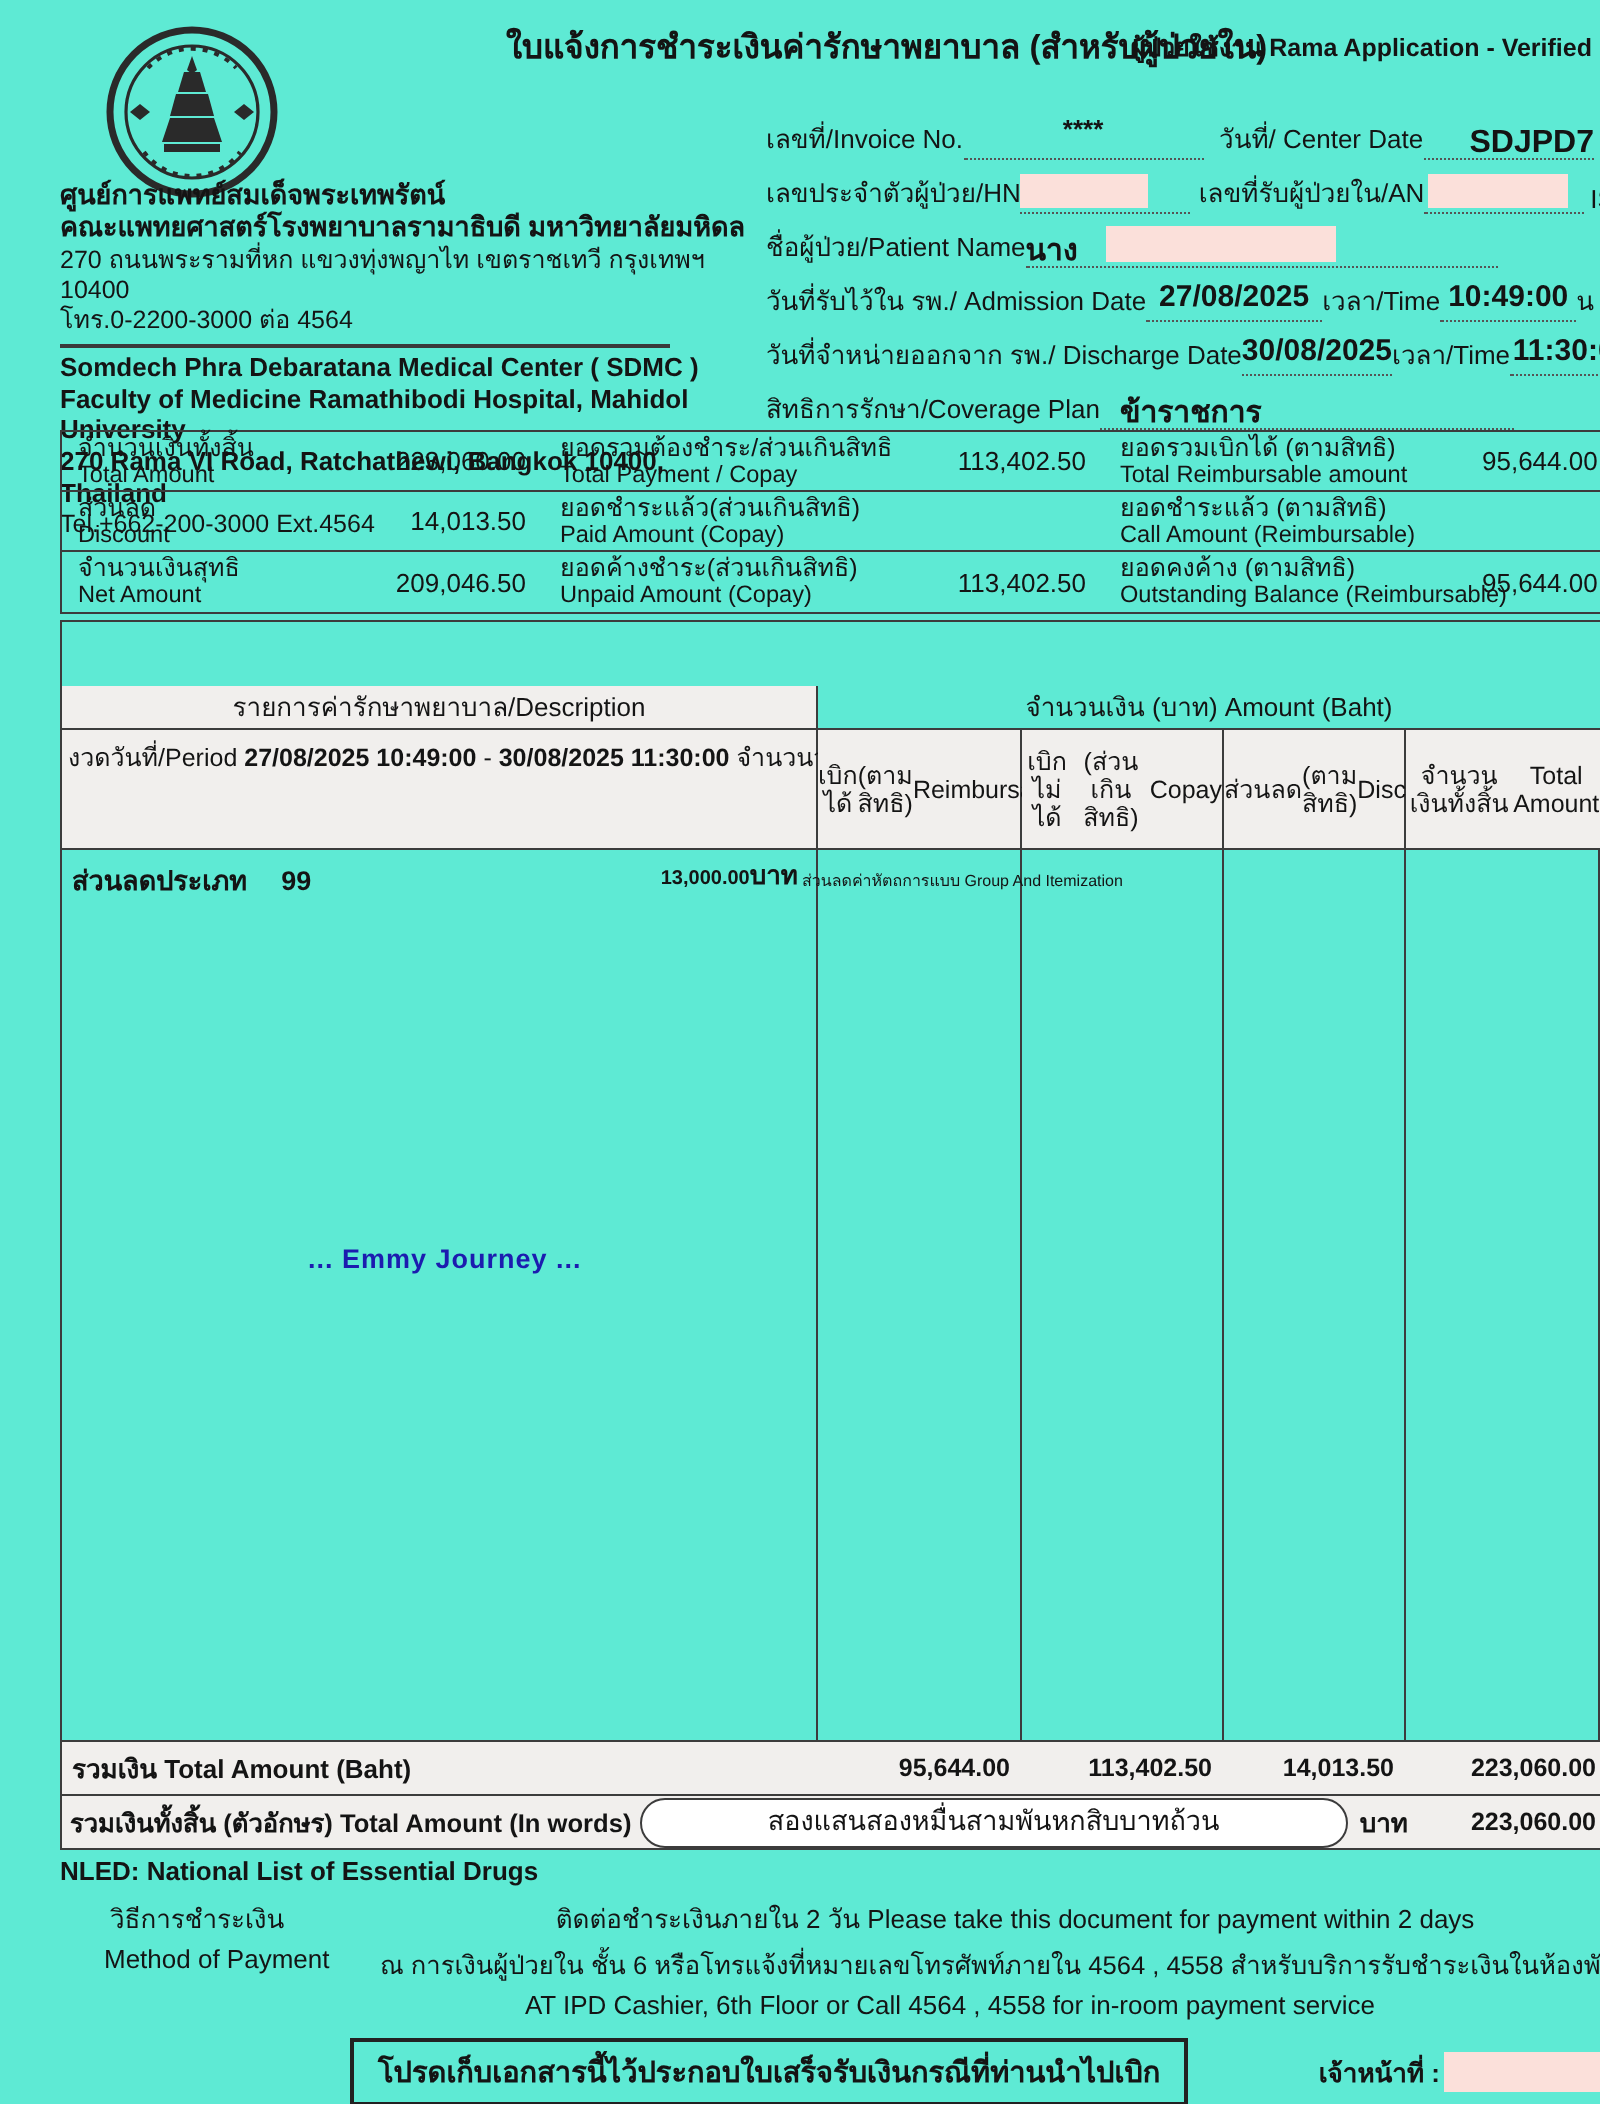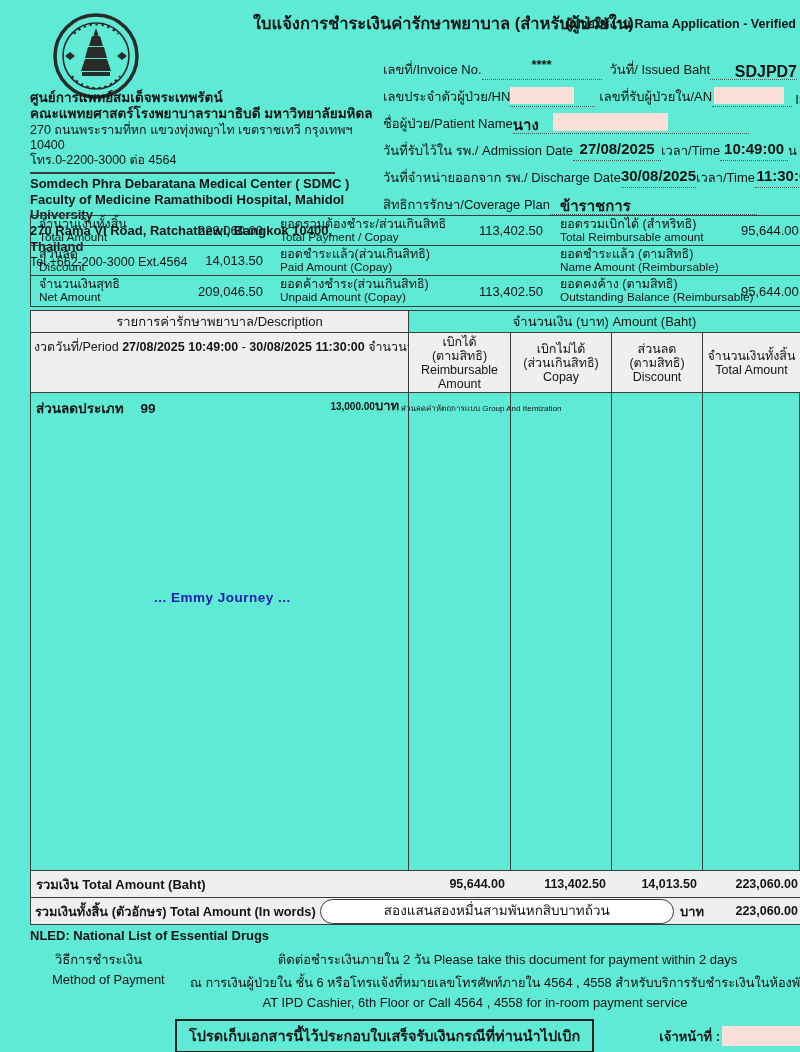--- a/index.html
+++ b/index.html
@@ -35,29 +35,29 @@
   .srow:last-child { border-bottom:none; }
   .s-lbl { padding-left:8px; line-height:1.05; white-space:nowrap; overflow:visible; }
   .s-lbl .t { font-size:12.5px; }
   .s-lbl .e { font-size:11.8px; }
   .s-lbl2 { padding-left:14px; }
   .s-val { text-align:right; font-size:13px; white-space:nowrap; padding-right:3px; }
 
   
   .detail { position:absolute; left:30px; top:310px; width:770px; height:615px; border:1.6px solid #3c3c3c; border-right:none; display:flex; flex-direction:column; }
   .gray { background:#f1efed; }
-  .d-head1 { display:grid; grid-template-columns:378px 1fr; height:22px; }
+  .d-head1 { display:grid; grid-template-columns:378px 1fr; height:22px;margin-top:32px; }
   .d-head1 > div { border-bottom:1.4px solid #3c3c3c; display:flex; align-items:center; justify-content:center; font-size:13px; }
   .d-head1 .c1 { border-right:1.6px solid #3c3c3c; }
   .d-head2 { display:grid; grid-template-columns:378px 102px 101px 91px 1fr; height:60px; }
   .d-head2 > div { border-right:1.6px solid #3c3c3c; border-bottom:1.6px solid #3c3c3c; }
   .d-head2 > div:last-child { border-right:none; }
   .period-cell { font-size:12.5px; padding:4px 2px 0 3px; white-space:nowrap; }
   .period-cell b { font-weight:bold; }
-  .colhead { display:flex; flex-direction:column; align-items:center; justify-content:center; text-align:center; line-height:1.12; }
+  .colhead { display:flex; flex-direction:row; align-items:center; justify-content:space-between; text-align:center; line-height:1.12; }
   .colhead .t { font-size:12.5px; }
   .colhead .e { font-size:12.5px; }
   .d-body { flex:1 1 auto; position:relative; display:grid; grid-template-columns:378px 102px 101px 91px 1fr; }
   .d-body > div { border-right:1.6px solid #3c3c3c; }
   .d-body > div:last-child { border-right:none; }
   .item-row { position:absolute; top:2px; left:0; width:100%; height:22px; }
   .item-name { position:absolute; left:5px; top:2px; font-weight:bold; font-size:13.5px; white-space:nowrap; }
   .item-name .code { margin-left:17px; }
   .item-amt { position:absolute; left:0; width:368px; top:0; text-align:right; white-space:nowrap; }
   .item-amt .num { font-weight:bold; font-size:10px; }
@@ -122,21 +122,21 @@
     <div class="en-b">Somdech Phra Debaratana Medical Center ( SDMC )</div>
     <div class="en-b">Faculty of Medicine Ramathibodi Hospital, Mahidol University</div>
     <div class="en-b">270 Rama VI Road, Ratchathewi, Bangkok 10400, Thailand</div>
     <div class="en-n">Tel.+662-200-3000 Ext.4564</div>
   </div>
 
   <div class="fields">
     <div class="frow">
       <span class="lbl">เลขที่/Invoice No.</span>
       <span class="dots" style="flex:0 0 120px;"><i class="val" style="top:-5px;">****</i></span>
-      <span class="lbl" style="margin-left:8px;">วันที่/ Issued Baht</span>
+      <span class="lbl" style="margin-left:8px;">วันที่/ Center Date</span>
       <span class="dots" style="text-align:right;"><i class="val val-xl">SDJPD7</i></span>
     </div>
     <div class="frow">
       <span class="lbl">เลขประจำตัวผู้ป่วย/HN</span>
       <span class="dots" style="flex:0 0 85px;">
           <i class="pink" style="left:0; width:64px; bottom:2px;"></i>
         </span>
       <span class="lbl" style="margin-left:4px;">เลขที่รับผู้ป่วยใน/AN</span>
       <span class="dots" style="flex:0 0 80px;">
           <i class="pink" style="left:2px; width:70px; bottom:2px;"></i>
@@ -177,39 +177,39 @@
           <div class="t">จำนวนเงินทั้งสิ้น</div>
           <div class="e">Total Amount</div>
         </div>
       <div class="s-val">223,060.00</div>
       <div class="s-lbl s-lbl2">
           <div class="t">ยอดรวมต้องชำระ/ส่วนเกินสิทธิ</div>
           <div class="e">Total Payment / Copay</div>
         </div>
       <div class="s-val">113,402.50</div>
       <div class="s-lbl s-lbl2">
-          <div class="t">ยอดรวมเบิกได้ (สำหริทธิ)</div>
+          <div class="t">ยอดรวมเบิกได้ (ตามสิทธิ)</div>
           <div class="e">Total Reimbursable amount</div>
         </div>
       <div class="s-val">95,644.00</div>
     </div>
     <div class="srow">
       <div class="s-lbl">
           <div class="t">ส่วนลด</div>
           <div class="e">Discount</div>
         </div>
       <div class="s-val">14,013.50</div>
       <div class="s-lbl s-lbl2">
           <div class="t">ยอดชำระแล้ว(ส่วนเกินสิทธิ)</div>
           <div class="e">Paid Amount (Copay)</div>
         </div>
       <div class="s-val"></div>
       <div class="s-lbl s-lbl2">
           <div class="t">ยอดชำระแล้ว (ตามสิทธิ)</div>
-          <div class="e">Name Amount (Reimbursable)</div>
+          <div class="e">Call Amount (Reimbursable)</div>
         </div>
       <div class="s-val"></div>
     </div>
     <div class="srow">
       <div class="s-lbl">
           <div class="t">จำนวนเงินสุทธิ</div>
           <div class="e">Net Amount</div>
         </div>
       <div class="s-val">209,046.50</div>
       <div class="s-lbl s-lbl2">

